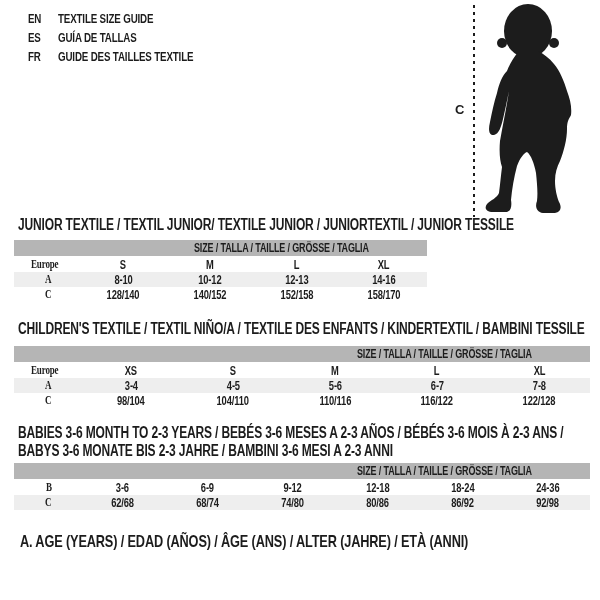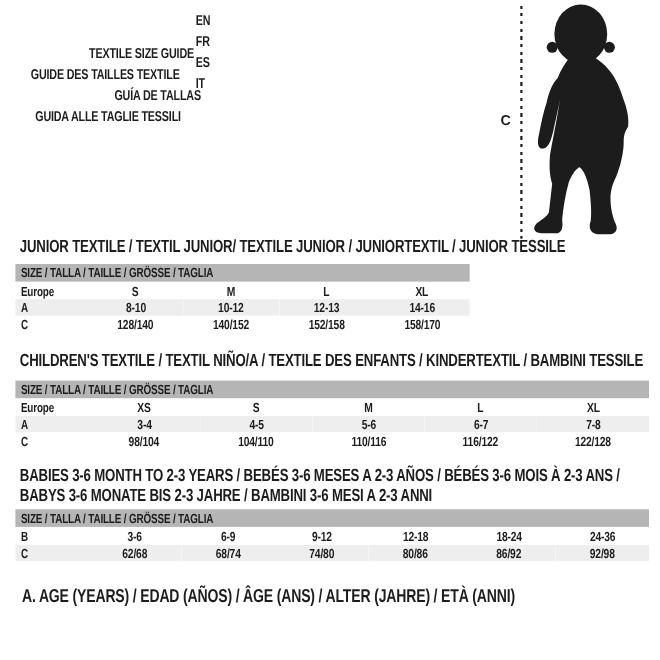--- a/index.html
+++ b/index.html
@@ -11,68 +11,64 @@
   body{
     width:600px;height:600px;position:relative;background:#ffffff;overflow:hidden;
     font-family:"Liberation Sans","DejaVu Sans",sans-serif;
     font-weight:bold;color:var(--ink);
   }
   .cnd{display:inline-block;transform:scaleX(0.75);transform-origin:0 50%;white-space:nowrap;letter-spacing:-0.2px;}
   .cndc{display:inline-block;transform:scaleX(0.78);transform-origin:50% 50%;white-space:nowrap;letter-spacing:-0.2px;}
 
   
   .lang-list{position:absolute;left:28px;top:9px;font-size:13px;}
-  .lang-row{display:flex;height:19px;line-height:19px;align-items:flex-end;flex-direction:column;}
+  .lang-row{display:flex;height:19px;line-height:19px;align-items:flex-start;}
   .lang-code{width:30px;flex:0 0 30px;}
   
   .measure-line{position:absolute;left:473px;top:5px;width:2px;height:212px;
     background:repeating-linear-gradient(to bottom,var(--ink) 0 3px,transparent 3px 7px);}
   .measure-label{position:absolute;left:455px;top:102px;font-size:13px;}
   .baby-svg{position:absolute;left:481px;top:3px;}
 
   
   .sec-heading{position:absolute;font-size:16px;line-height:18px;}
   .junior-heading{left:18px;top:216px;}
   .children-heading{left:18px;top:320px;}
   .babies-heading{left:18px;top:424px;}
 
   
   .tablewrap{position:absolute;}
   .junior-tablewrap{left:14px;top:240px;width:413px;}
   .children-tablewrap{left:14px;top:346px;width:576px;}
   .babies-tablewrap{left:14px;top:463px;width:576px;}
-  .size-bar{height:16px;line-height:16px;background:var(--bar);padding-left:5px;font-size:12px;}
+  .size-bar{height:16px;line-height:16px;background:var(--bar);padding-left:5px;font-size:12px;text-align:right;}
   table.size-table{width:100%;table-layout:fixed;border-collapse:collapse;margin-top:1px;font-size:12px;}
   table.size-table td{height:15px;padding:0;text-align:center;vertical-align:middle;overflow:hidden;}
-  table.size-table td.lbl{width:61px;text-align:left;padding-left:5px;}
+  table.size-table td.lbl{width:61px;text-align:center;padding-left:5px;font-family:Liberation Serif, serif;}
   table.size-table tr.shaded{background:var(--shade);}
 
   
   .footnotes{position:absolute;left:20px;top:533px;font-size:17px;line-height:18px;}
   .footnote-line{height:18px;}
 </style>
 </head>
 <body>
 
 <div class="lang-list">
   <div class="lang-row">
     <span class="lang-code"><span class="cnd">EN</span></span>
     <span class="cnd">TEXTILE SIZE GUIDE</span>
   </div>
   <div class="lang-row">
+    <span class="lang-code"><span class="cnd">ES</span></span>
+    <span class="cnd">GUÍA DE TALLAS</span>
+  </div>
+  <div class="lang-row">
     <span class="lang-code"><span class="cnd">FR</span></span>
     <span class="cnd">GUIDE DES TAILLES TEXTILE</span>
-  </div>
-  <div class="lang-row">
-    <span class="lang-code"><span class="cnd">ES</span></span>
-    <span class="cnd">GUÍA DE TALLAS</span>
-  </div>
-  <div class="lang-row">
-    <span class="lang-code"><span class="cnd">IT</span></span>
-    <span class="cnd">GUIDA ALLE TAGLIE TESSILI</span>
   </div>
 </div>
 
 <div class="measure-line"></div>
 <div class="measure-label">C</div>
 <svg class="baby-svg" width="116" height="212" viewBox="0 0 116 212">
   <g fill="#1c1c1c">
     <ellipse cx="47" cy="28" rx="24" ry="27"></ellipse>
     <circle cx="21" cy="40" r="5"></circle>
     <circle cx="73" cy="40" r="5"></circle>

